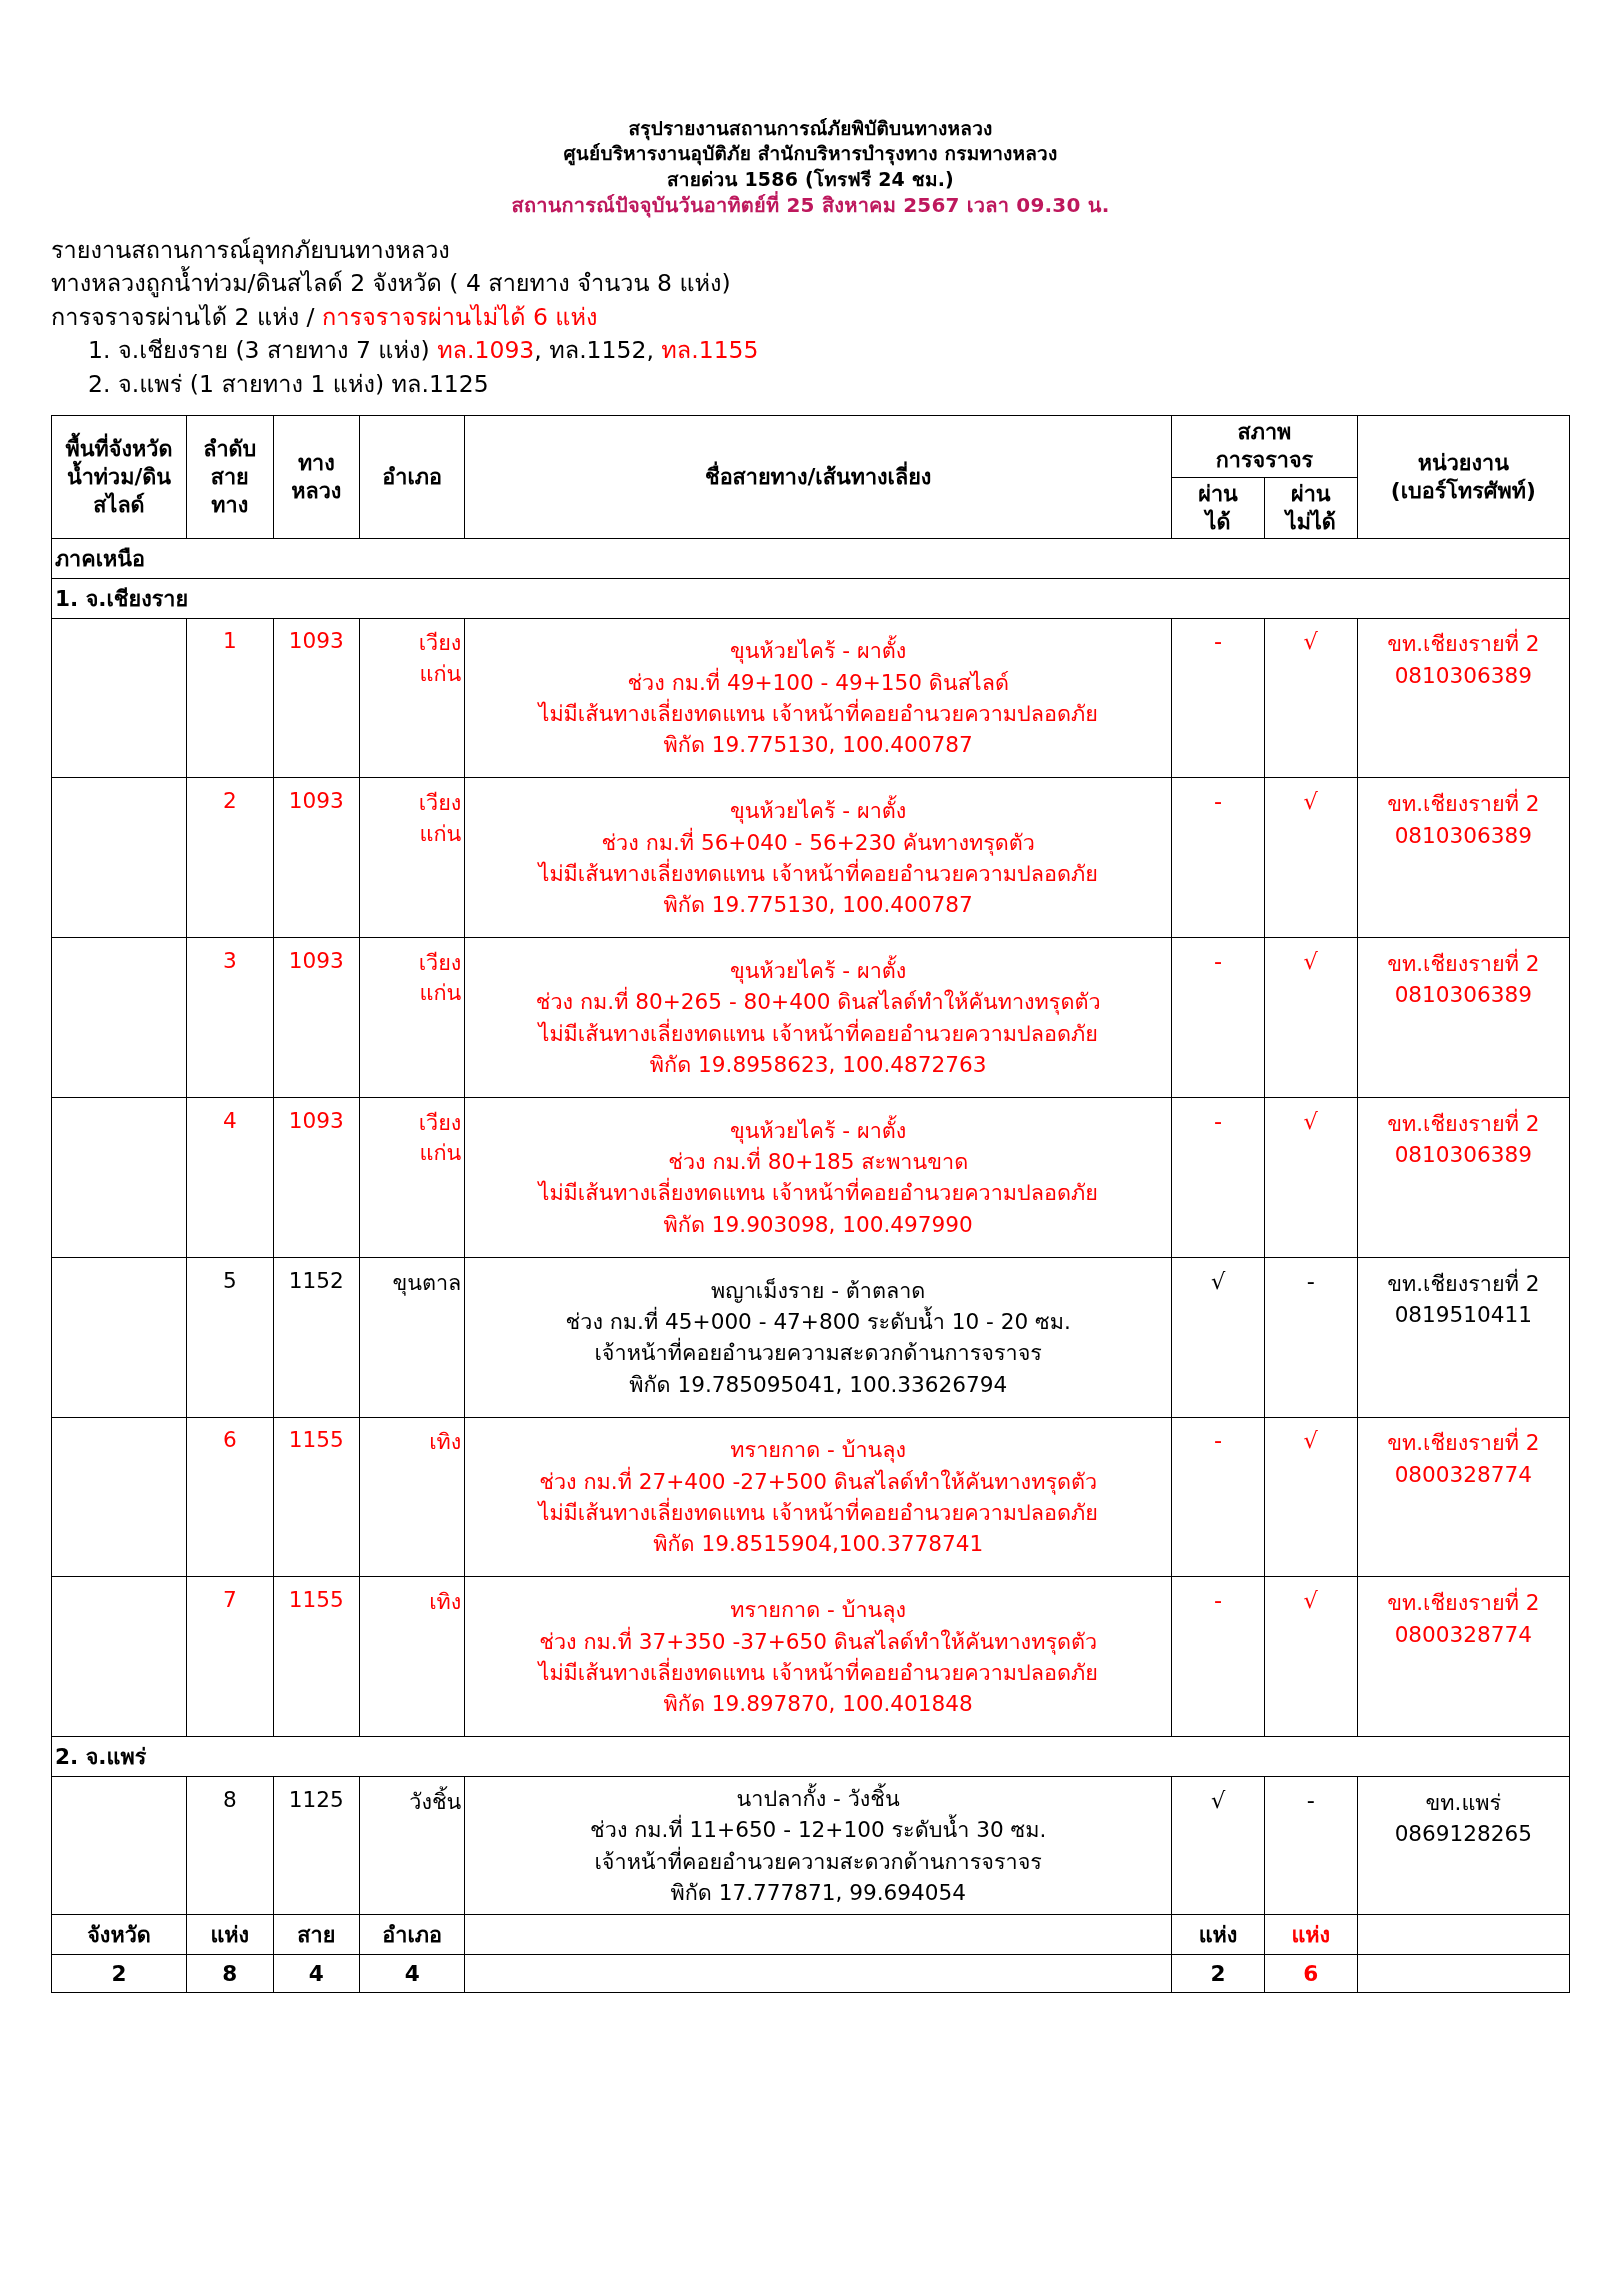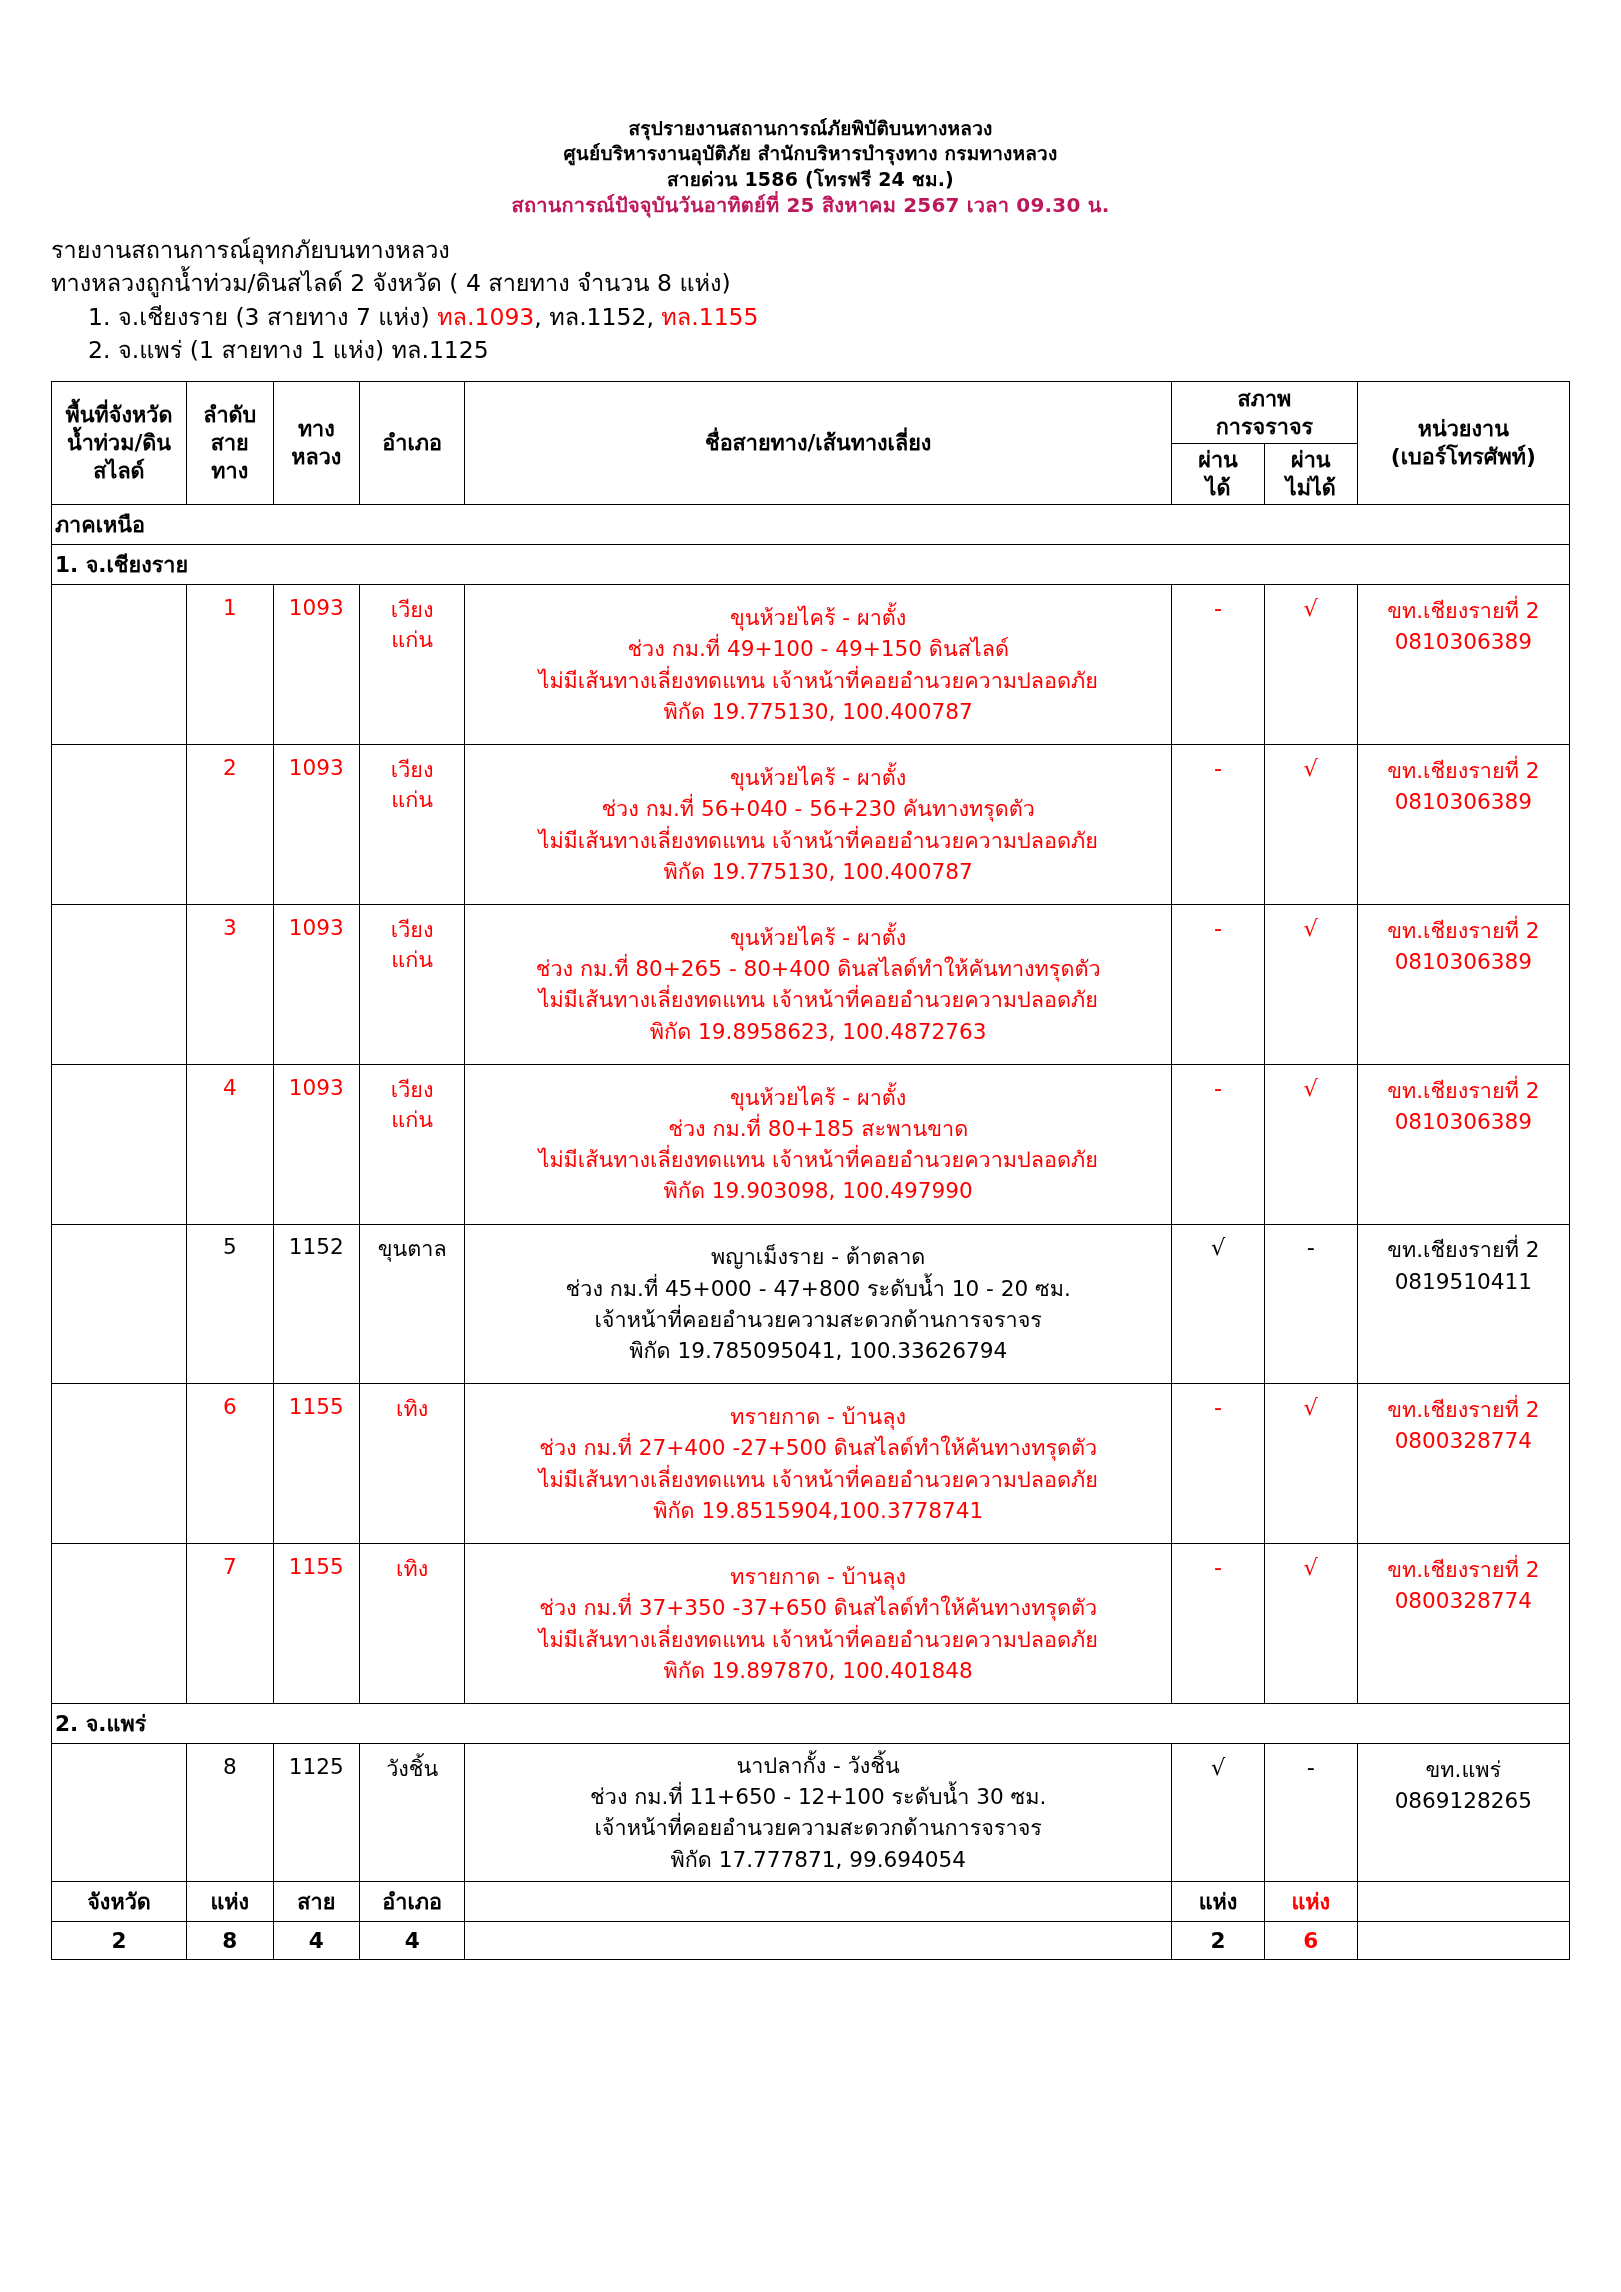--- a/index.html
+++ b/index.html
@@ -104,21 +104,21 @@
   .datarow td.unitcell {
     text-align: center;
     line-height: 1.45;
   }
   .datarow td.numcell {
     text-align: center;
     vertical-align: top;
     padding-top: 9.8px;
   }
   .datarow td.amphoecell {
-    text-align: center;
+    text-align: right;
     vertical-align: top;
     padding-top: 9.8px;
     line-height: 1.4;
   }
   .datarow td.tickcell {
     text-align: center;
     vertical-align: top;
     padding-top: 9.8px;
     font-size: 22.5px;
   }
@@ -142,20 +142,23 @@
   <div class="title-block">
     <div class="title-line">สรุปรายงานสถานการณ์ภัยพิบัติบนทางหลวง</div>
     <div class="title-line">ศูนย์บริหารงานอุบัติภัย สำนักบริหารบำรุงทาง กรมทางหลวง</div>
     <div class="title-line">สายด่วน 1586 (โทรฟรี 24 ชม.)</div>
     <div class="title-line blue">สถานการณ์ปัจจุบันวันอาทิตย์ที่ 25 สิงหาคม 2567 เวลา 09.30 น.</div>
   </div>
 
   <div class="intro">
     <div class="line">รายงานสถานการณ์อุทกภัยบนทางหลวง</div>
     <div class="line">ทางหลวงถูกน้ำท่วม/ดินสไลด์ 2 จังหวัด ( 4 สายทาง จำนวน 8 แห่ง)</div>
+    <div class="line">
+      <span class="black">การจราจรผ่านได้ 2 แห่ง / </span><span class="red">การจราจรผ่านไม่ได้ 6 แห่ง</span>
+    </div>
     <div class="line indent">
       <span class="black">1. จ.เชียงราย (3 สายทาง 7 แห่ง) </span><span class="red">ทล.1093</span><span class="black">, ทล.1152, </span><span class="red">ทล.1155</span>
     </div>
     <div class="line indent">2. จ.แพร่ (1 สายทาง 1 แห่ง)  ทล.1125</div>
   </div>
 
   <table class="main">
     <colgroup>
       <col class="col-prov">
         <col class="col-order">

